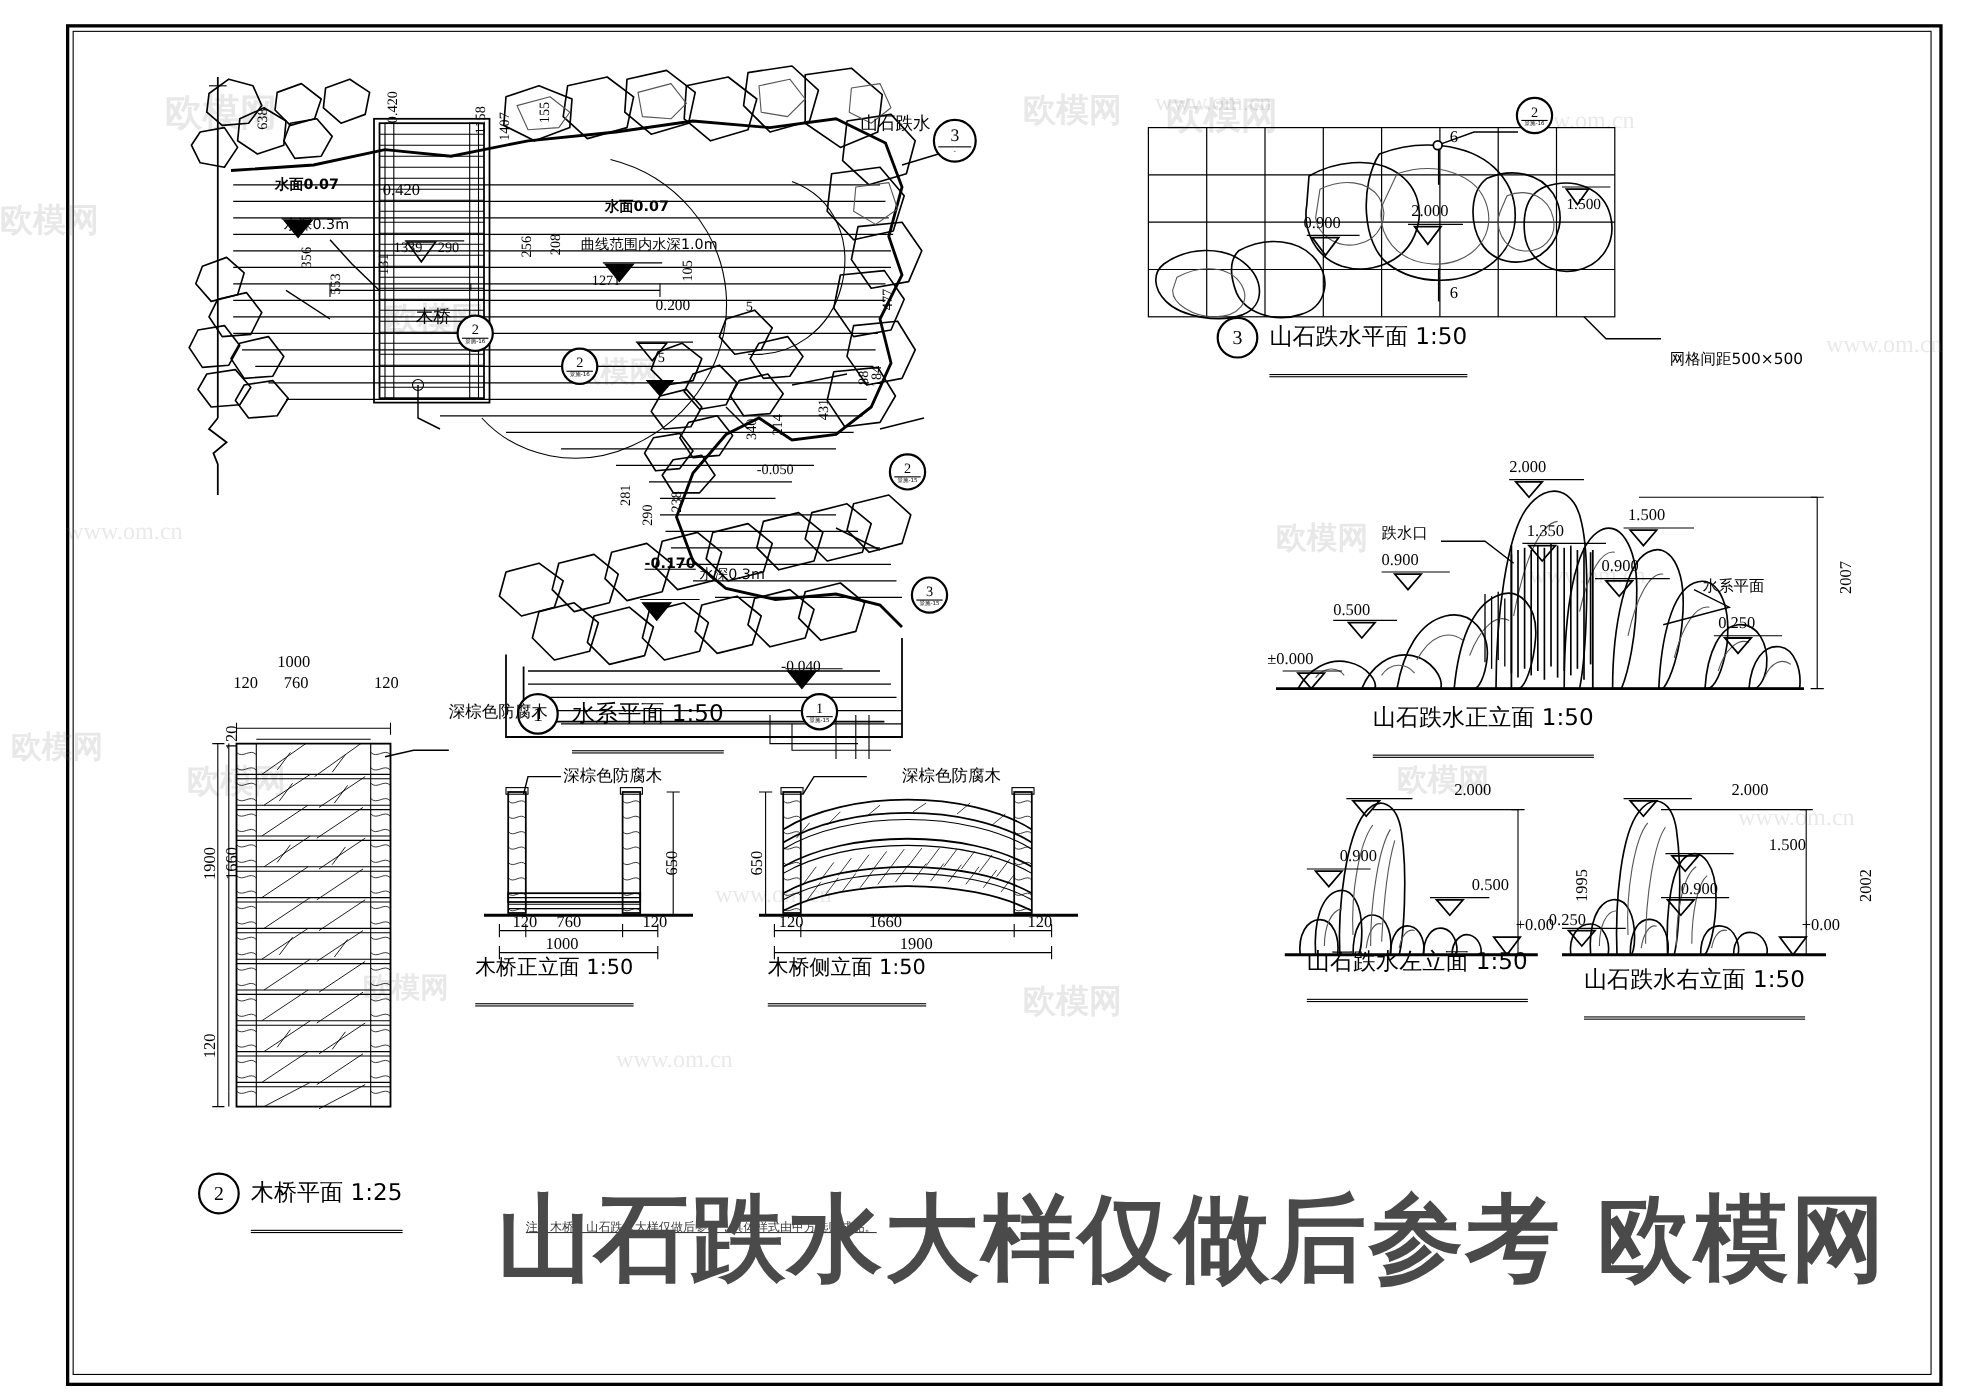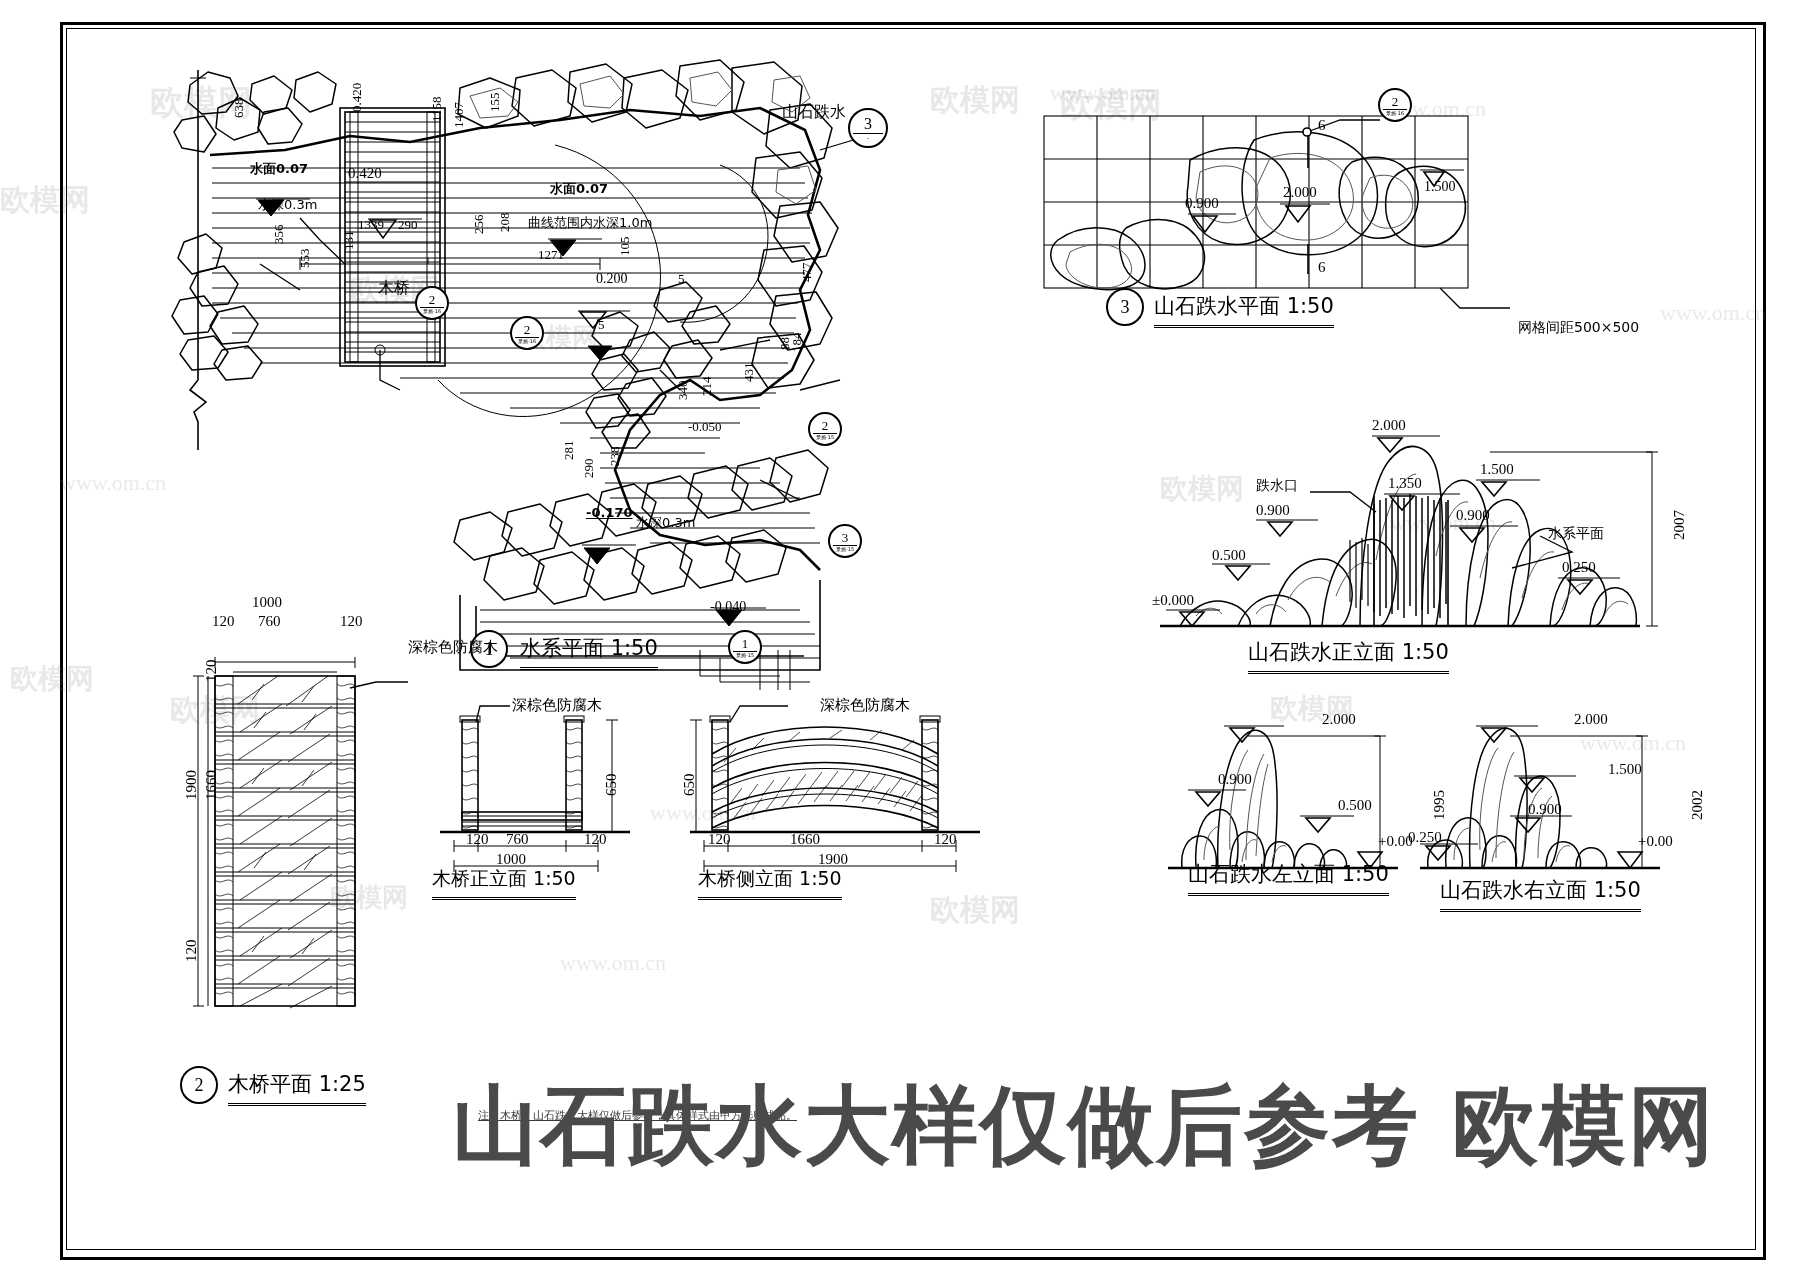--- a/index.html
+++ b/index.html
@@ -15,21 +15,21 @@
   .med{stroke-width:1.6;}
   .thick{stroke-width:2.6;}
   .rock{stroke:#000;fill:none;stroke-width:1.5;stroke-linejoin:round;stroke-linecap:round;}
   .rock2{stroke:#555;fill:none;stroke-width:1;stroke-linejoin:round;}
   .water{stroke:#000;fill:none;stroke-width:1.2;}
   .grid{stroke:#000;fill:none;stroke-width:1.1;}
   .lbl{position:absolute;white-space:nowrap;font-size:13px;line-height:1;}
   .cn{font-family:"DejaVu Sans","Liberation Sans",sans-serif;}
   .en{font-family:"Liberation Serif","DejaVu Serif",serif;}
   .cap{position:absolute;white-space:nowrap;font-family:"DejaVu Sans","Liberation Sans",sans-serif;
-       font-size:21px;border-bottom:3px double #000;padding-bottom:5px;}
+       font-size:21px;border-bottom:3px double #000;padding-bottom:20px;}
   .bub{position:absolute;border:2px solid #000;border-radius:50%;
        width:36px;height:36px;display:flex;flex-direction:column;align-items:center;
        justify-content:center;background:#fff;}
   .bub .n{font-family:"Liberation Serif",serif;font-size:16px;line-height:1;}
   .bub .s{font-family:"DejaVu Sans",sans-serif;font-size:6px;line-height:1;border-top:1px solid #000;
           width:30px;text-align:center;padding-top:1px;margin-top:1px;}
   .bub.small{width:30px;height:30px;}
   .bub.small .n{font-size:13px;}
   .bub.small .s{font-size:5px;width:24px;}
   .bubplain{position:absolute;border:2px solid #000;border-radius:50%;width:34px;height:34px;

